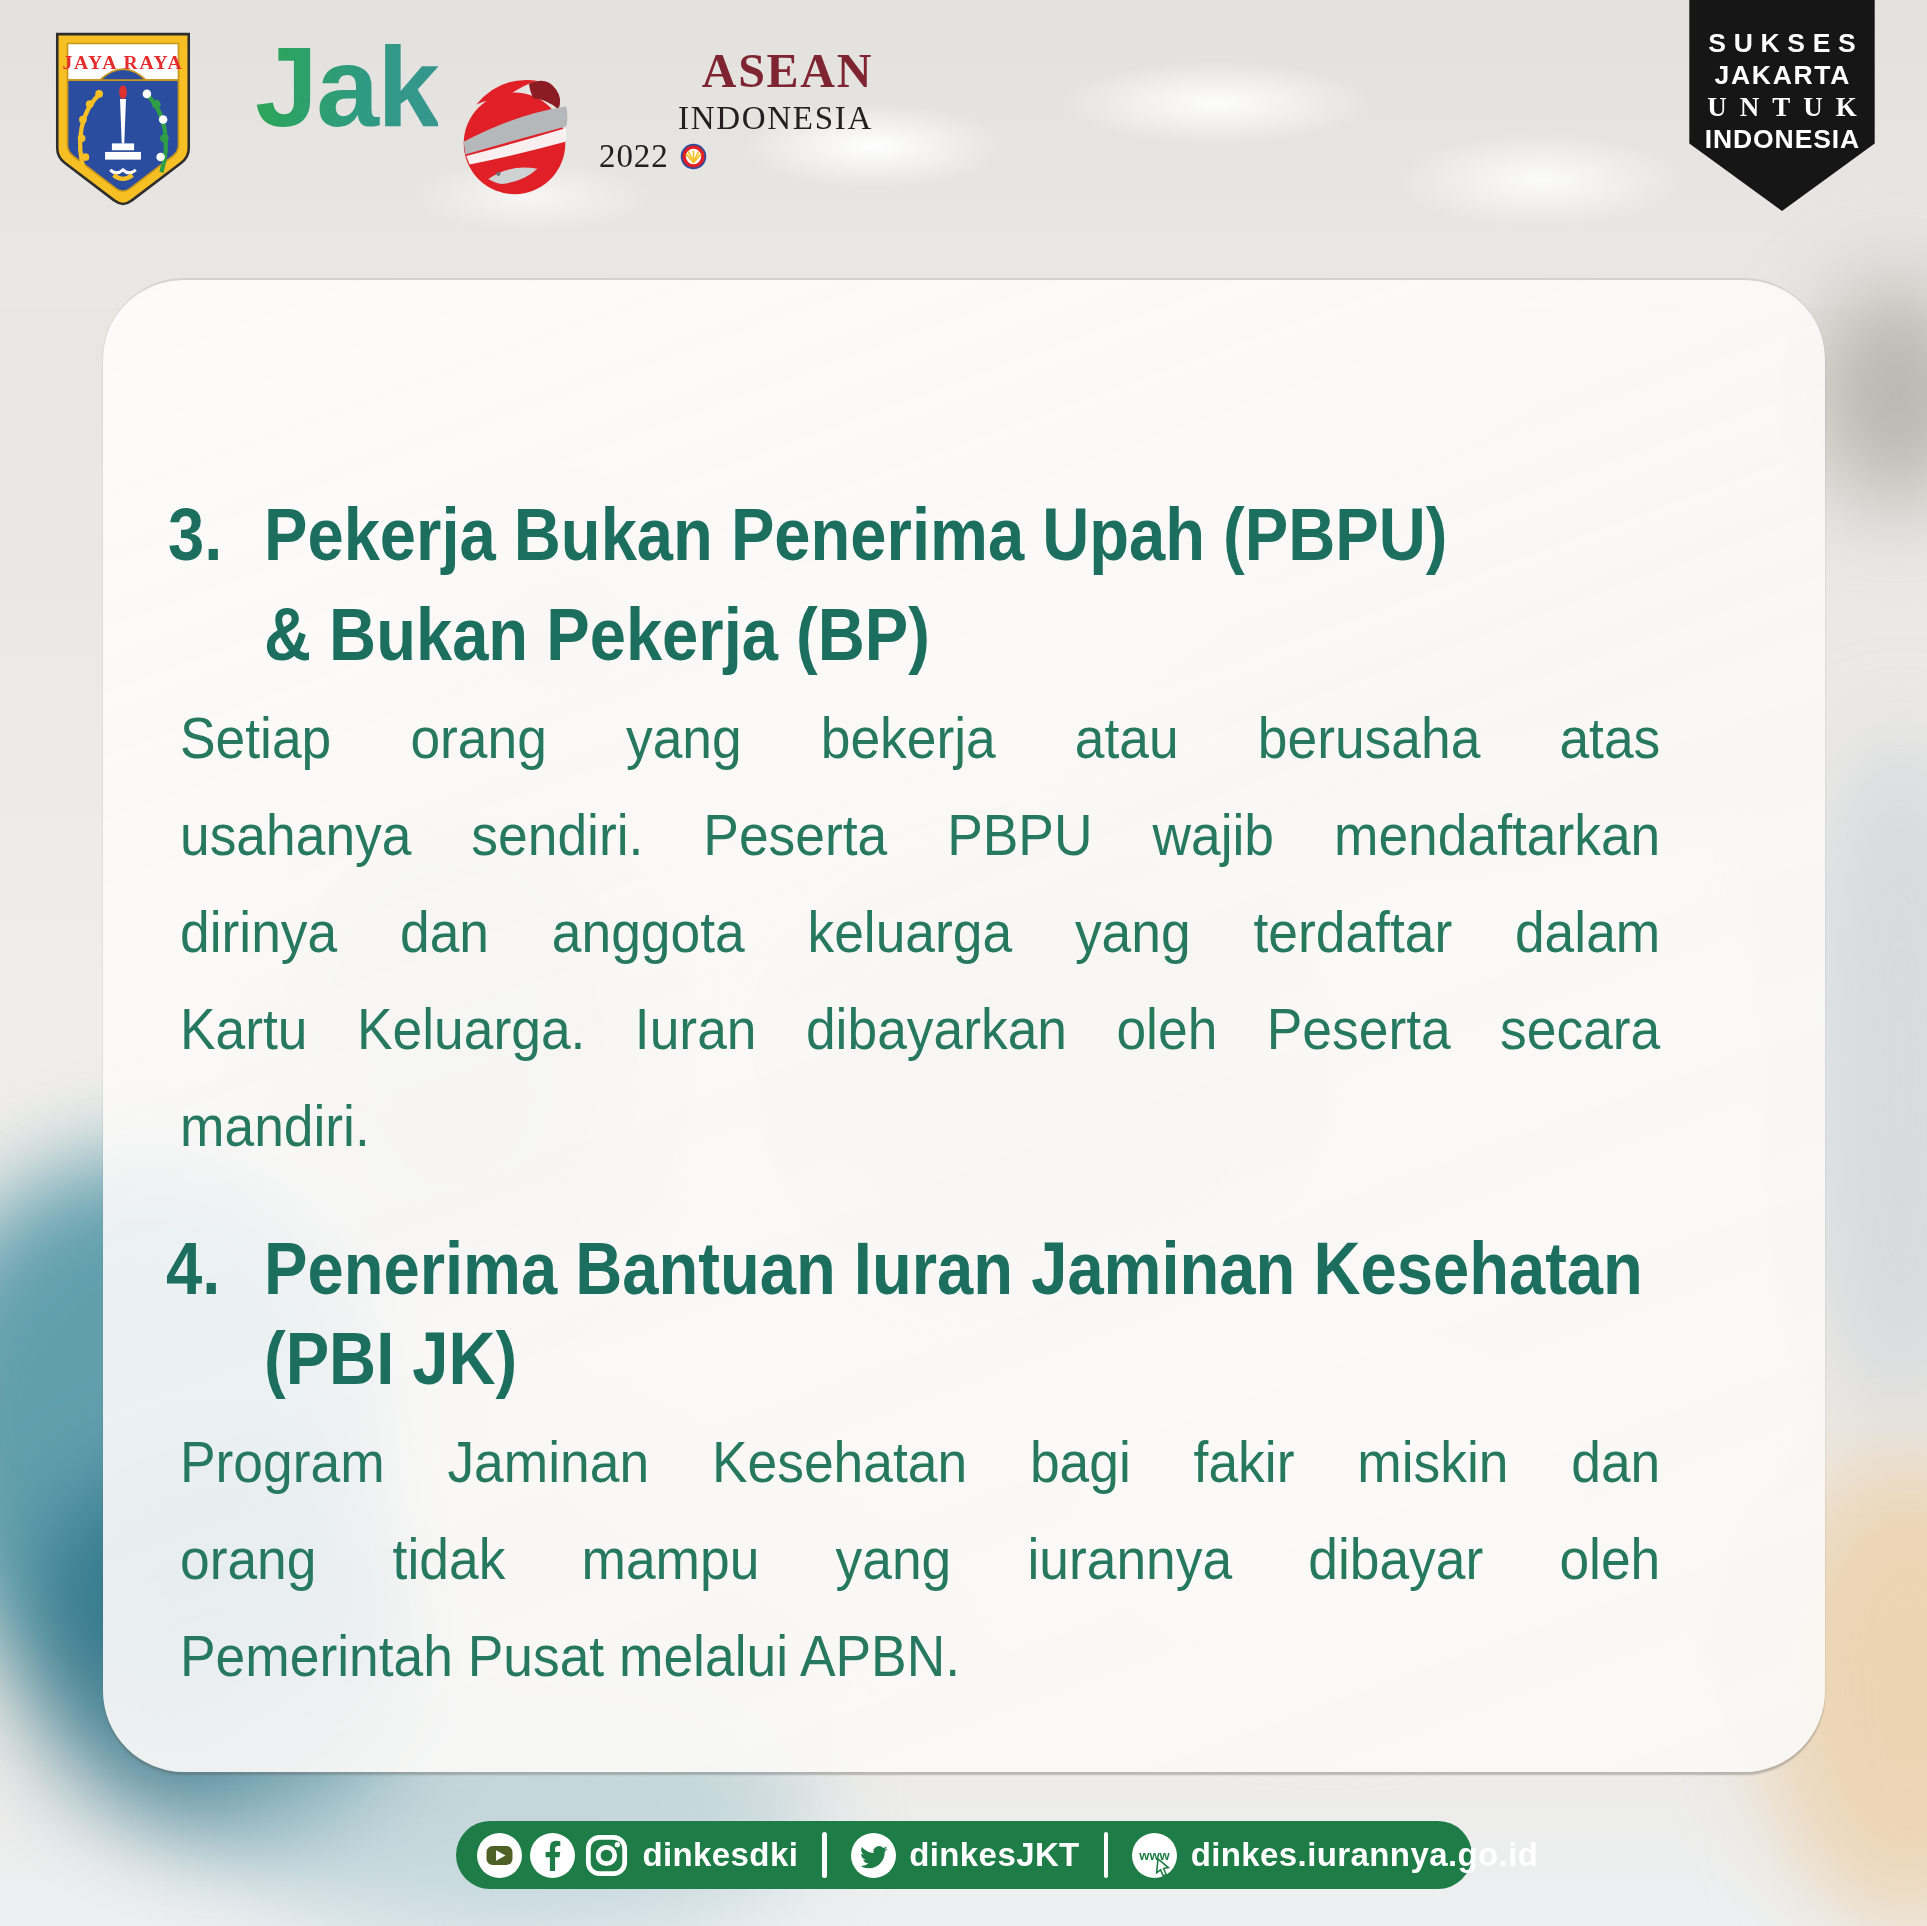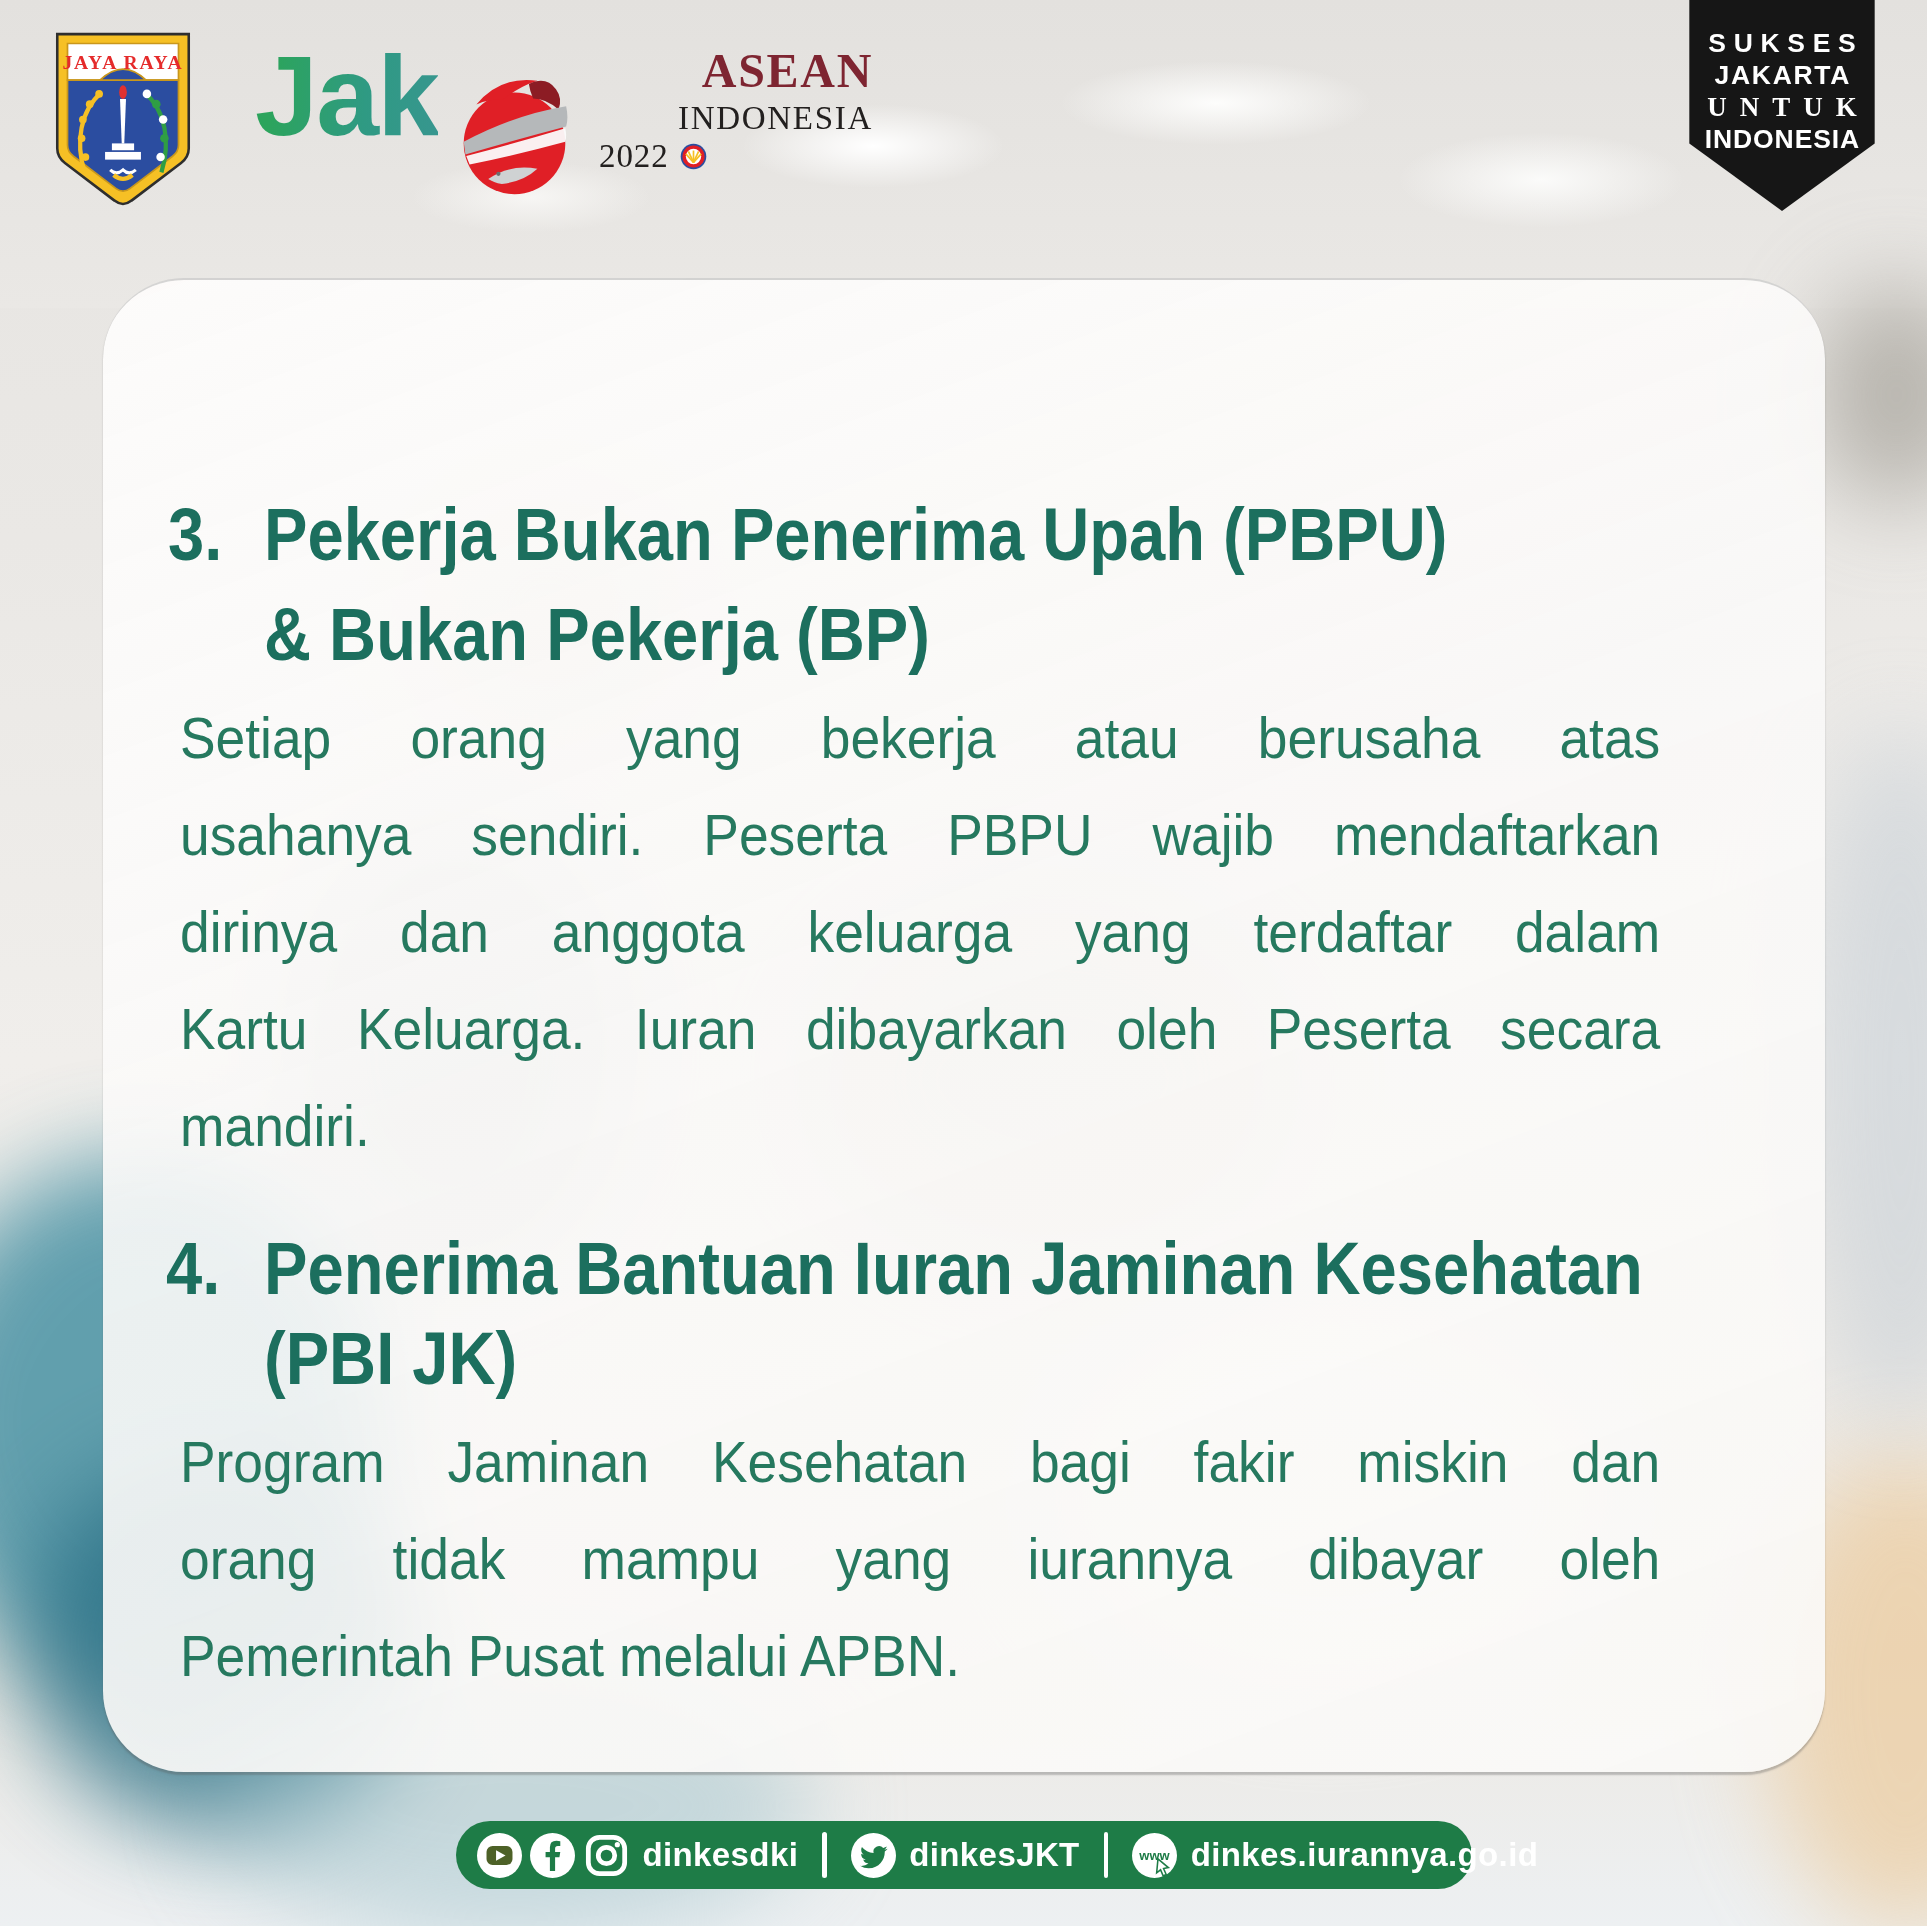--- a/index.html
+++ b/index.html
@@ -24,21 +24,21 @@
   .b-peach{left:1764px;top:1455px;width:283px;height:479px;background:#ecc998;opacity:.65;}
   .b-bluegray{left:1798px;top:728px;width:205px;height:702px;background:#c3ccd4;opacity:.55;}
   .b-shelf{left:1815px;top:283px;width:163px;height:223px;background:#8e8a80;opacity:.55;}
   .b-white1{left:1027px;top:1284px;width:599px;height:428px;background:#ffffff;opacity:.6;}
   
   .hdr{position:absolute;z-index:4;}
   .emblem{left:50px;top:29px;width:146px;height:181px;}
   .jak-wrap{left:229px;top:26px;width:240px;height:197px;}
   .jak{position:absolute;left:26px;top:5.1px;font-size:113px;font-weight:bold;letter-spacing:-1.7px;
     background:linear-gradient(95deg,#2ca45c 10%,#2f9a83 60%,#37968f 100%);
-    -webkit-background-clip:text;background-clip:text;color:transparent;line-height:1;margin-top:9px;}
+    -webkit-background-clip:text;background-clip:text;color:transparent;line-height:1;}
   .sehat{position:absolute;left:0px;top:96px;font-size:99px;font-weight:bold;color:#24536b;line-height:1;letter-spacing:0px;}
   .asean-swirl{left:451px;top:68px;width:127px;height:133px;}
   .asean-text{left:599px;top:47px;width:274px;font-family:"Liberation Serif",serif;}
   .asean-name{font-size:48px;font-weight:bold;color:#7e2531;letter-spacing:1.7px;line-height:1;}
   .asean-country{font-size:33px;color:#23201f;letter-spacing:1.7px;line-height:1;margin-top:6.8px;}
   .asean-yrrow{display:flex;align-items:center;margin-top:5.1px;}
   .asean-year{font-size:33px;color:#23201f;letter-spacing:0.9px;line-height:1;}
   .ribbon{position:absolute;left:1689px;top:0;width:214px;height:211px;z-index:4;}
   .ribbon svg{position:absolute;left:0;top:0;}
   .ribbon-lines{position:absolute;left:0;top:27px;width:186px;display:flex;flex-direction:column;align-items:center;color:#fff;font-weight:bold;}

